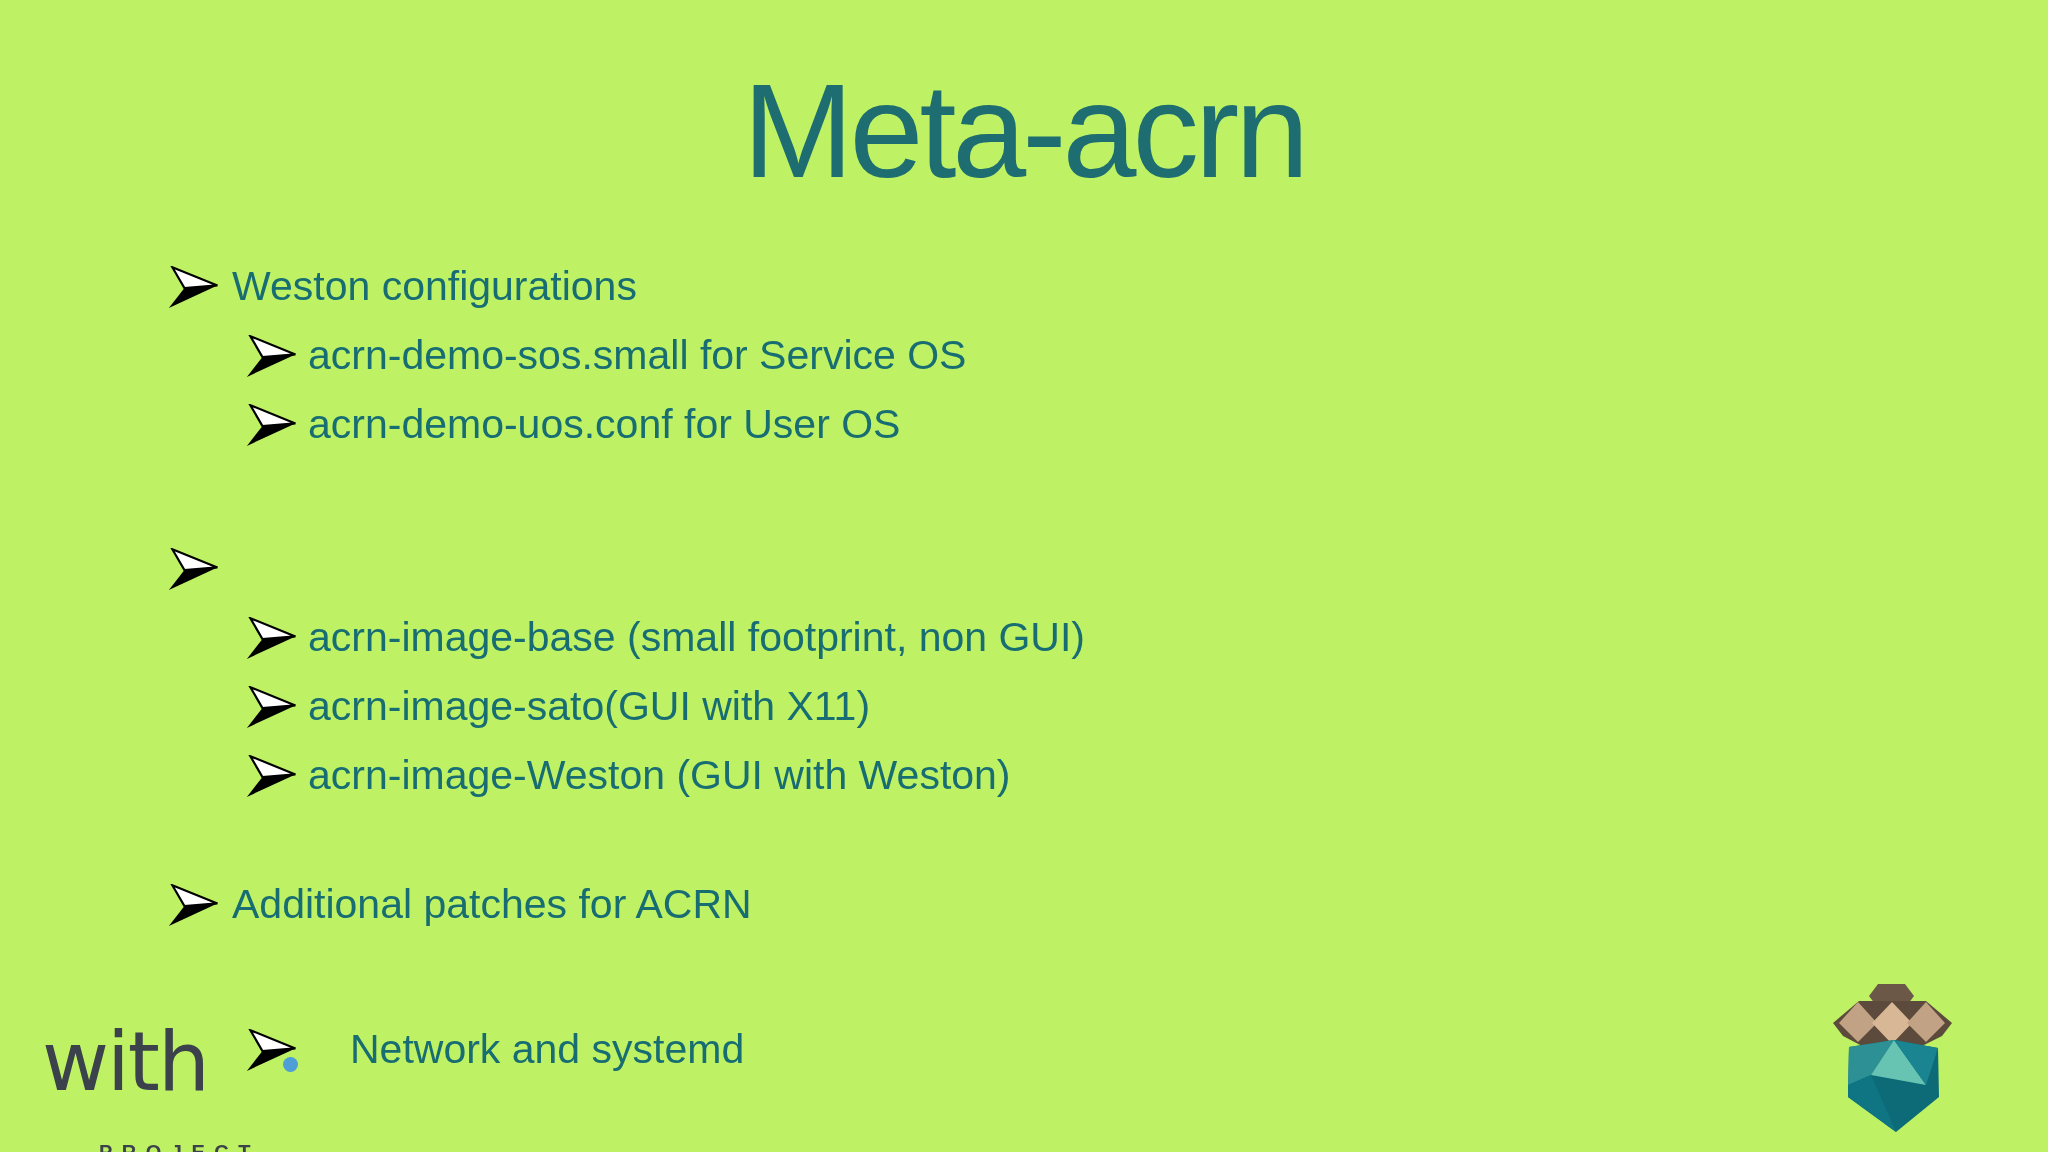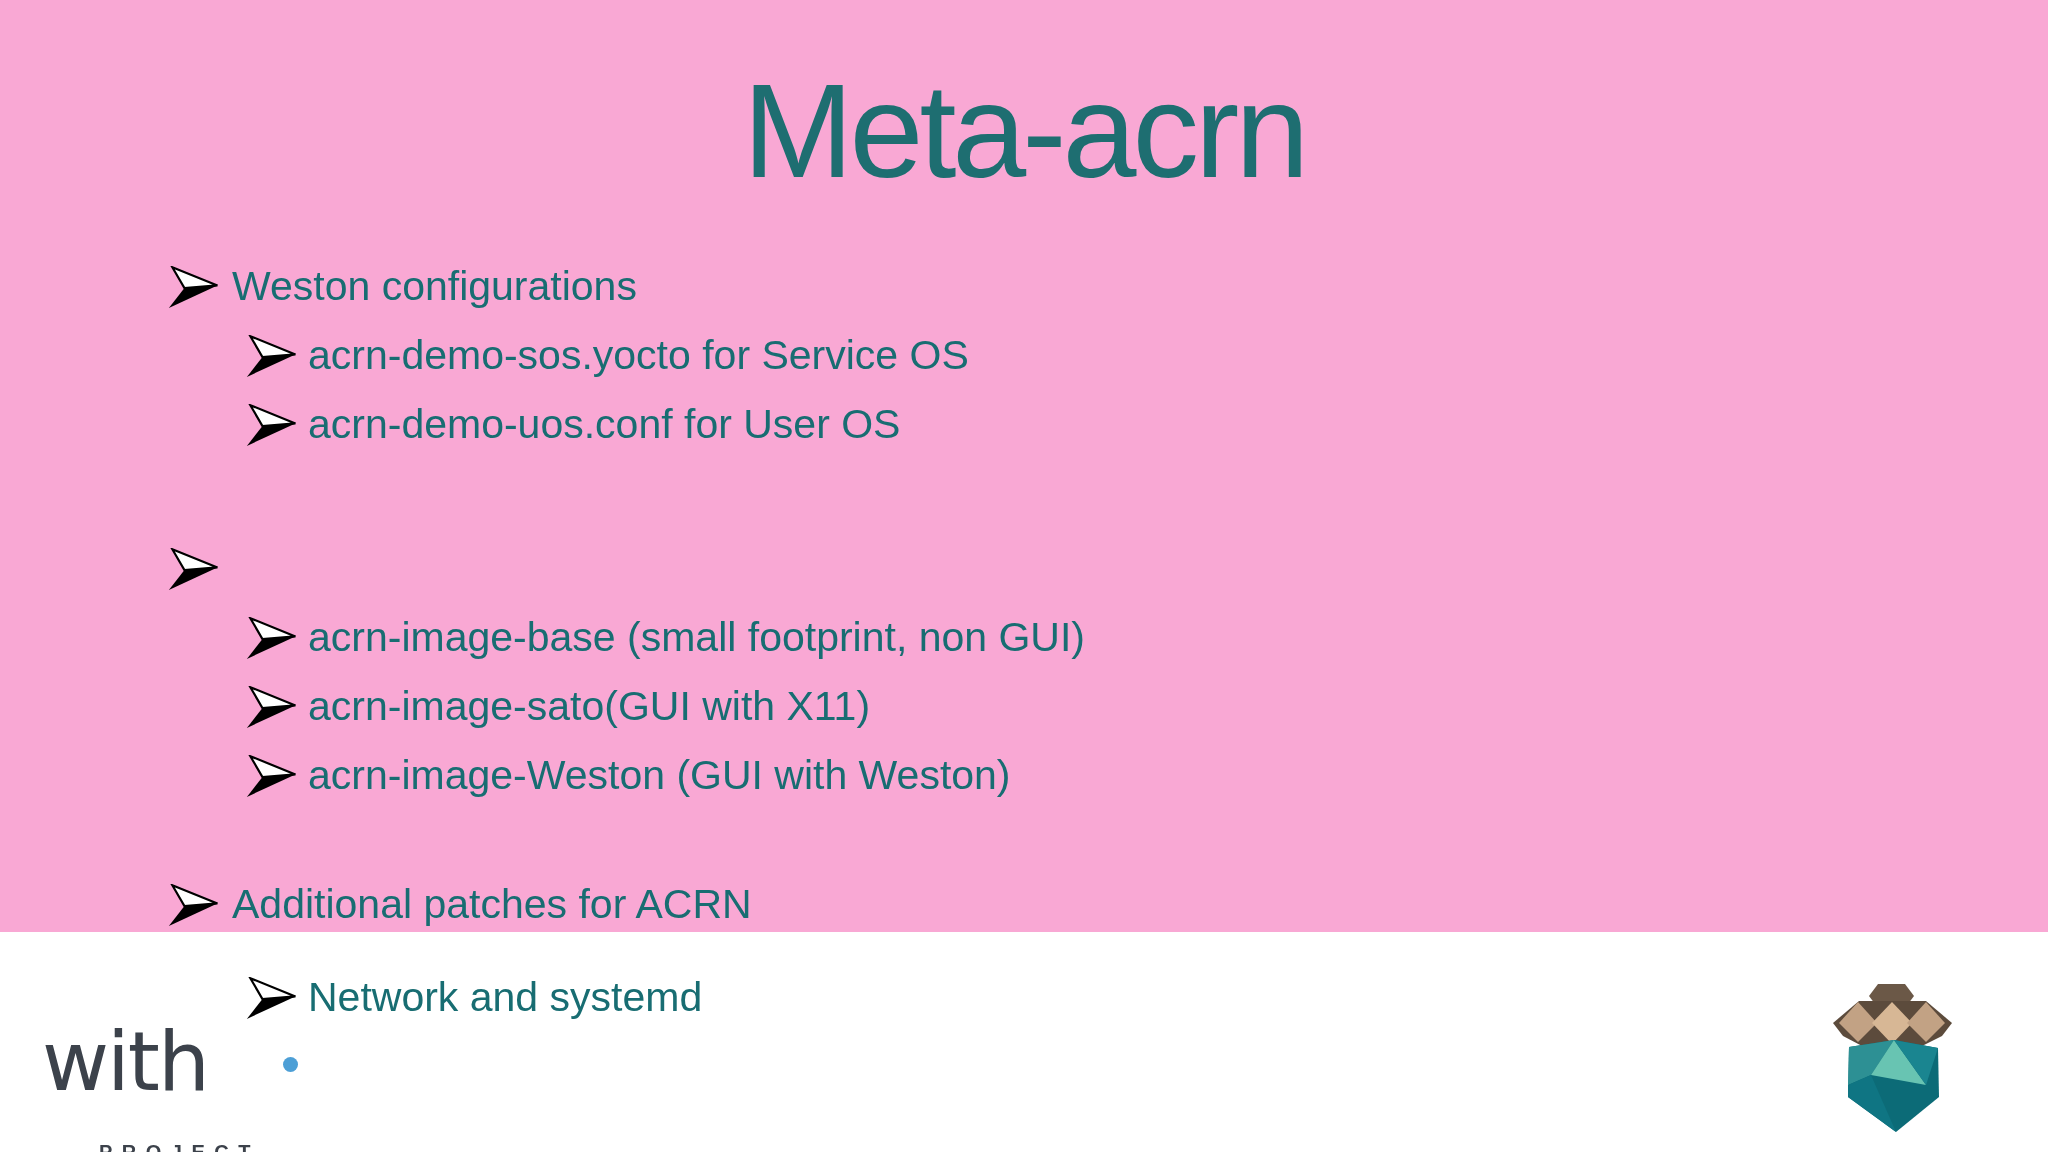--- a/index.html
+++ b/index.html
@@ -3,22 +3,22 @@
 <meta charset="utf-8">
 <style>
   html,body{margin:0;padding:0;}
   body{
     width:2048px;height:1152px;
     background:#ffffff;
     font-family:"Liberation Sans",sans-serif;
     overflow:hidden;
   }
   .slide{
-    position:relative;width:2048px;height:932px;
-    background:#f9a8d4;
+    position:relative;width:2048px;height:1152px;
+    background:#bef264;
   }
   .title{
     position:absolute;top:65px;left:0;width:2048px;
     text-align:center;
     font-size:133px;line-height:1;letter-spacing:-4px;
     color:#1e6e71;
     white-space:nowrap;
   }
   .line{
     position:absolute;
@@ -70,21 +70,21 @@
       <polygon points="5,1 57,22 19,25" fill="#ffffff" stroke="#000000" stroke-width="2.5" stroke-linejoin="miter"></polygon>
       <polygon points="19,25 57,22 1,48" fill="#000000"></polygon>
     </svg>
     <span class="txt">Weston configurations</span>
   </div>
       <div class="line l2" style="top: 328px;">
     <svg class="bullet" viewBox="0 0 60 50" xmlns="http://www.w3.org/2000/svg">
       <polygon points="5,1 57,22 19,25" fill="#ffffff" stroke="#000000" stroke-width="2.5" stroke-linejoin="miter"></polygon>
       <polygon points="19,25 57,22 1,48" fill="#000000"></polygon>
     </svg>
-    <span class="txt">acrn-demo-sos.yocto for Service OS</span>
+    <span class="txt">acrn-demo-sos.small for Service OS</span>
   </div>
       <div class="line l2" style="top: 397px;">
     <svg class="bullet" viewBox="0 0 60 50" xmlns="http://www.w3.org/2000/svg">
       <polygon points="5,1 57,22 19,25" fill="#ffffff" stroke="#000000" stroke-width="2.5" stroke-linejoin="miter"></polygon>
       <polygon points="19,25 57,22 1,48" fill="#000000"></polygon>
     </svg>
     <span class="txt">acrn-demo-uos.conf for User OS</span>
   </div>
       <div class="line l1" style="top: 541px;">
     <svg class="bullet" viewBox="0 0 60 50" xmlns="http://www.w3.org/2000/svg">
@@ -113,21 +113,21 @@
     </svg>
     <span class="txt">acrn-image-Weston (GUI with Weston)</span>
   </div>
       <div class="line l1" style="top: 877px;">
     <svg class="bullet" viewBox="0 0 60 50" xmlns="http://www.w3.org/2000/svg">
       <polygon points="5,1 57,22 19,25" fill="#ffffff" stroke="#000000" stroke-width="2.5" stroke-linejoin="miter"></polygon>
       <polygon points="19,25 57,22 1,48" fill="#000000"></polygon>
     </svg>
     <span class="txt">Additional patches for ACRN</span>
   </div>
-      <div class="line l2" style="top: 970px;">
+      <div class="line l2" style="top: 1022px; gap: 42px;">
     <svg class="bullet" viewBox="0 0 60 50" xmlns="http://www.w3.org/2000/svg">
       <polygon points="5,1 57,22 19,25" fill="#ffffff" stroke="#000000" stroke-width="2.5" stroke-linejoin="miter"></polygon>
       <polygon points="19,25 57,22 1,48" fill="#000000"></polygon>
     </svg>
     <span class="txt">Network and systemd</span>
   </div>
     </div>
 
   <div>
     <div class="yocto-word">with</div>

